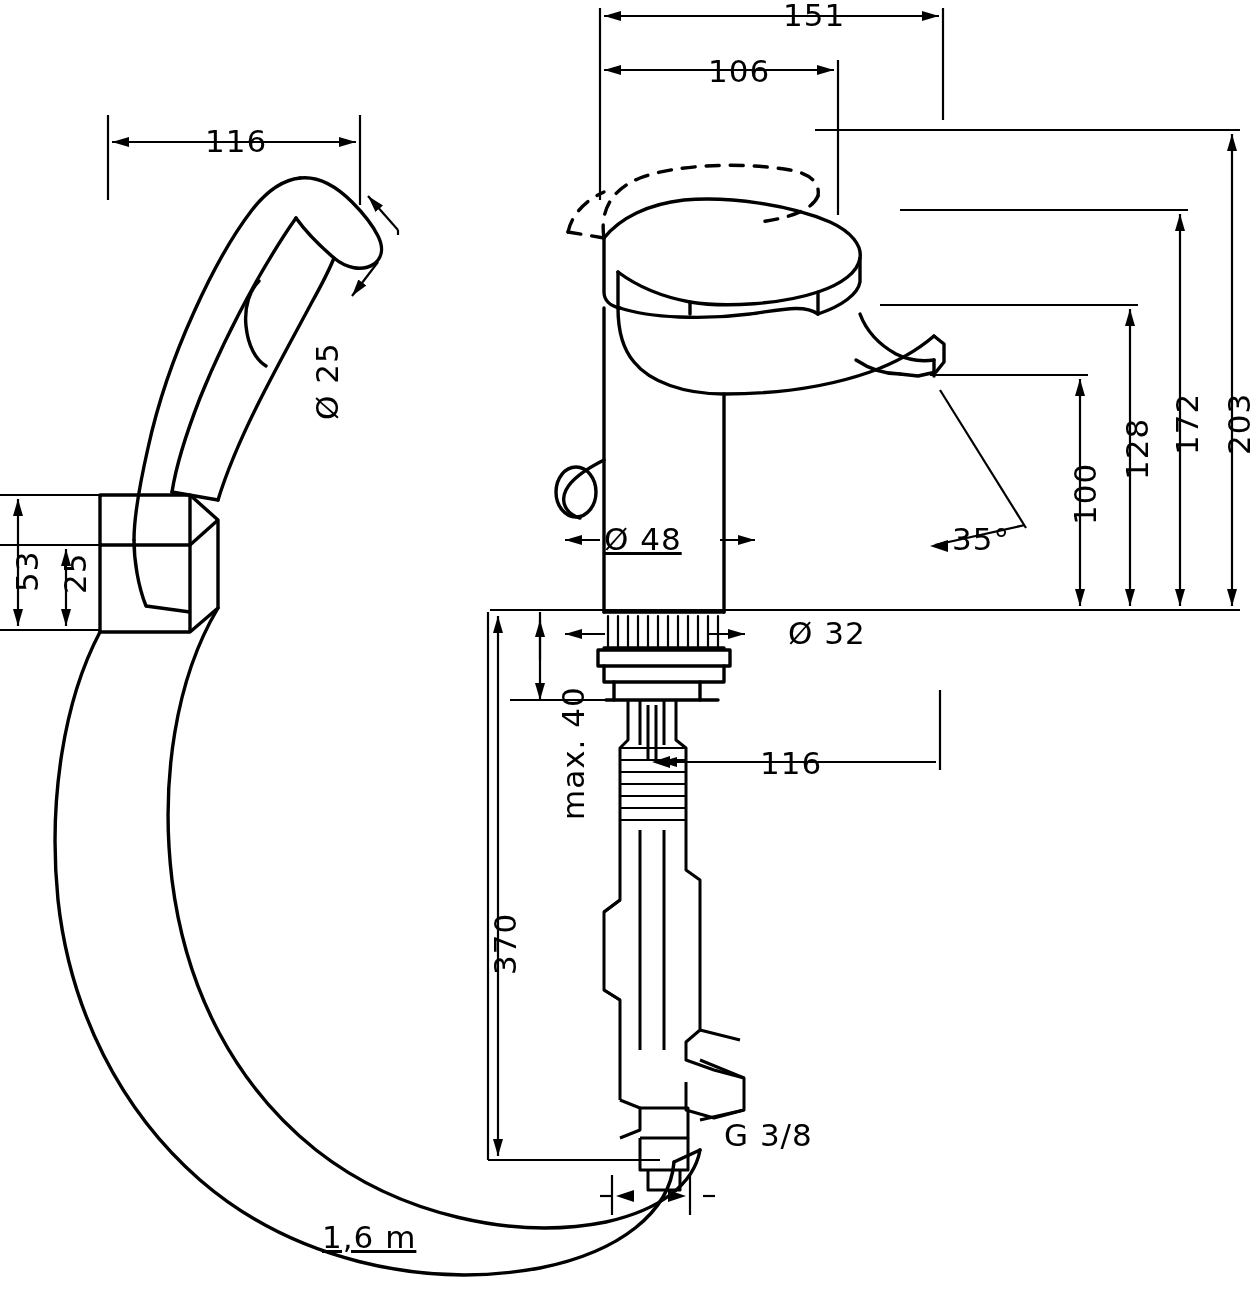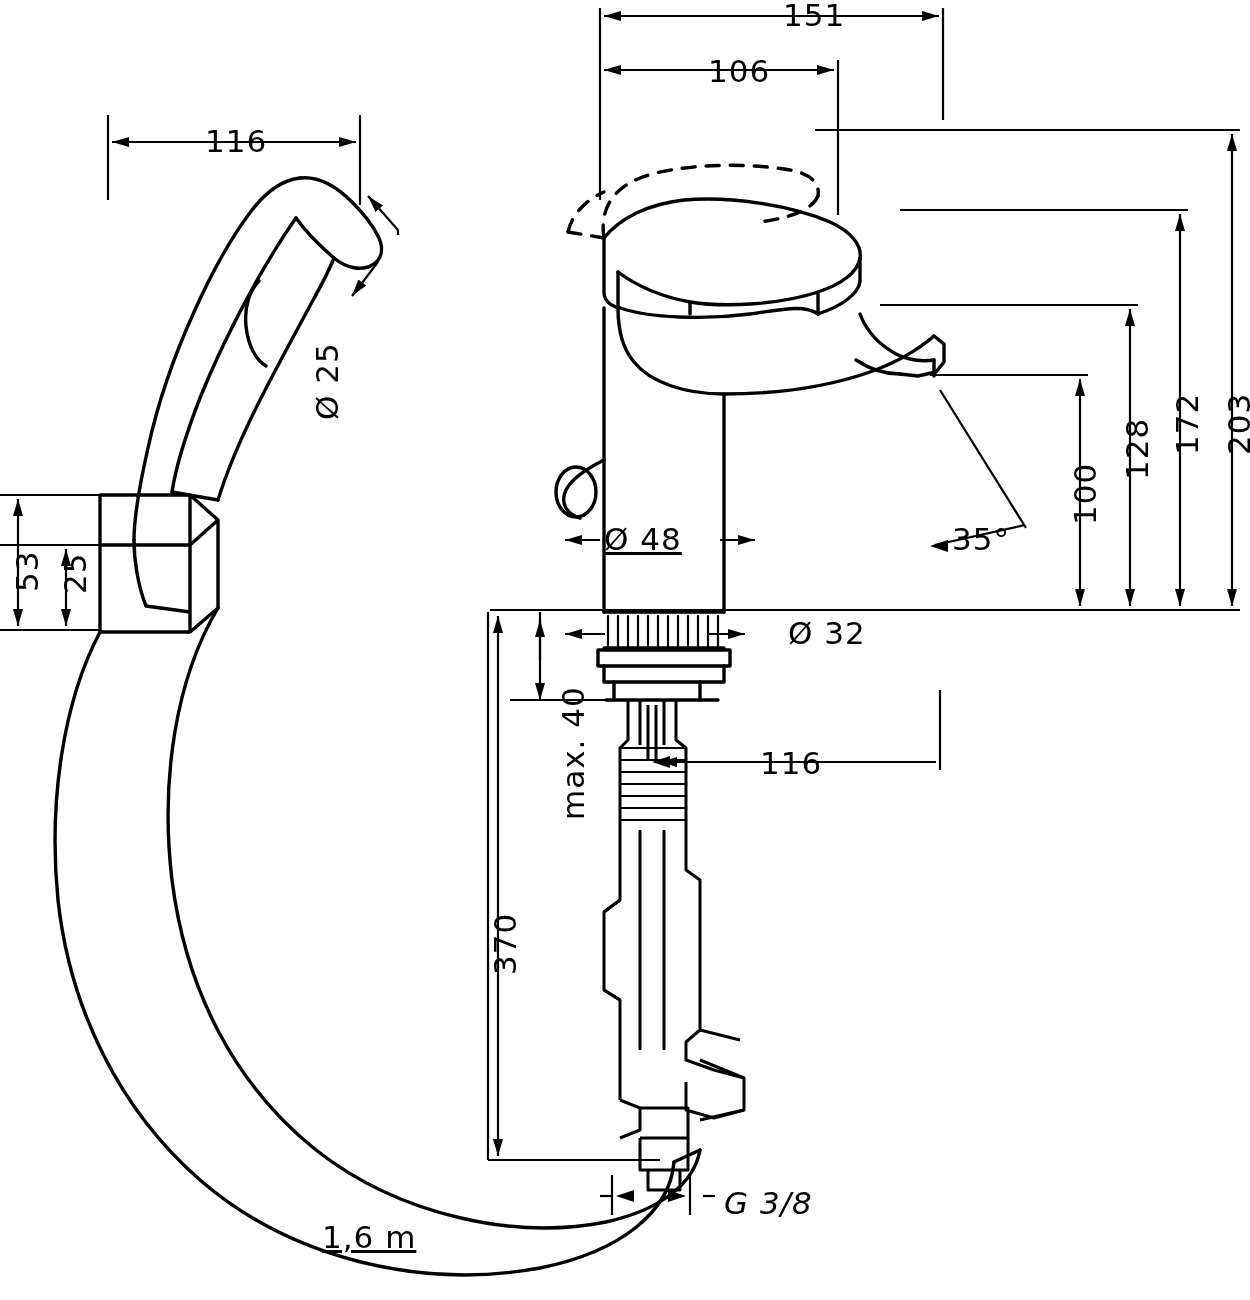--- a/index.html
+++ b/index.html
@@ -229,17 +229,17 @@
   <div class="dim-label" style="left:752px; top:618px;margin-left:36px;">Ø  32</div>
 
   <div class="dim-label" style="left:952px; top:524px;">35°</div>
 
   <div class="dim-label rot90" style="left:558px; top:820px;">max. 40</div>
 
   <div class="dim-label rot90" style="left:490px; top:975px;">370</div>
 
   <div class="dim-label" style="left:760px; top:748px;">116</div>
 
-  <div class="dim-label" style="left:724px; top:1188px;font-style:italic;">G 3/8</div>
+  <div class="dim-label" style="left:724px; top:1120px;">G 3/8</div>
 
   <div class="dim-label" style="left:322px; top:1222px;text-decoration:underline;">1,6 m</div>
 
 </div>
 
 </body></html>

